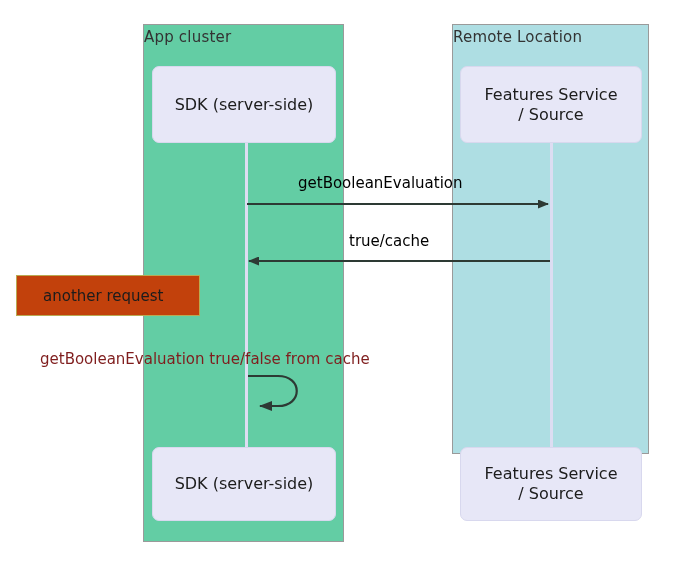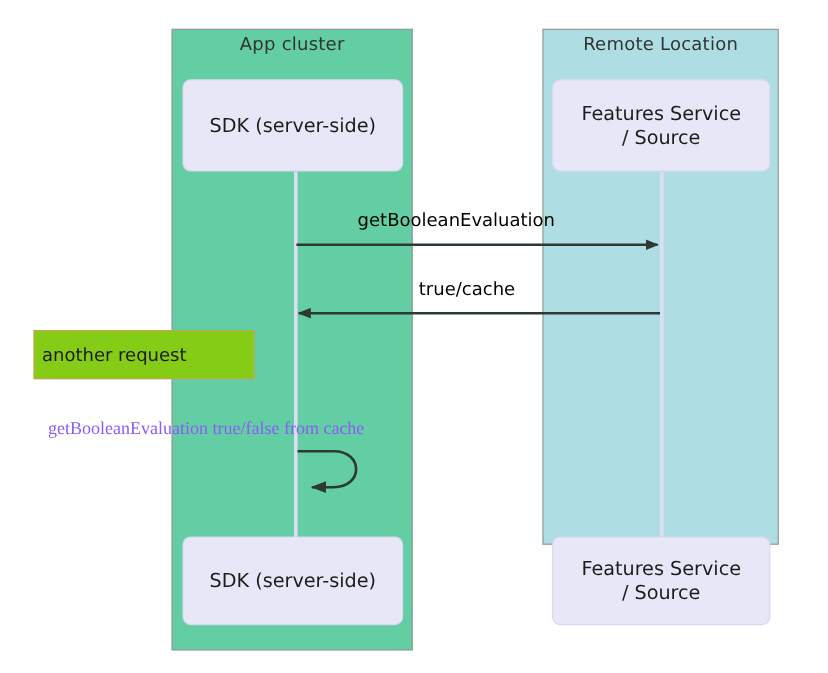--- a/index.html
+++ b/index.html
@@ -39,21 +39,20 @@
     top: 24px;
     width: 197px;
     height: 430px;
     background: #aedee3;
   }
   .group-title {
     position: absolute;
     top: 3px;
     left: 0;
     width: 100%;
-    text-align: center;
     font-size: 15px;
     color: #333333;
     letter-spacing: 0.2px;
     white-space: nowrap;
   }
 
   
   .lifeline {
     position: absolute;
     width: 3px;
@@ -120,43 +119,42 @@
     width: 690px;
     height: 561px;
     overflow: visible;
     pointer-events: none;
   }
 
   
   .note-box {
     position: absolute;
     box-sizing: border-box;
-    left: 28px;
+    left: 16px;
     top: 275px;
     width: 184px;
     height: 41px;
-    background: #84cc16;
+    background: #c2410c;
     border: 1.5px solid #b9aa52;
     display: flex;
     align-items: center;
-    padding-left: 6px;
+    padding-left: 26px;
     font-size: 15px;
     color: #1c1c1c;
     white-space: nowrap;
   }
 
   
   .self-msg-label {
     position: absolute;
     left: 40px;
     top: 350px;
     font-size: 15px;
-    color: #8b5cf6;
-    white-space: nowrap;
-    font-family: Liberation Serif, serif;
+    color: #7f1d1d;
+    white-space: nowrap;
   }
 </style>
 </head>
 <body>
 
 <div id="diagram-canvas">
 
   <div class="group-box app-cluster">
     <div class="group-title">App cluster</div>
   </div>

